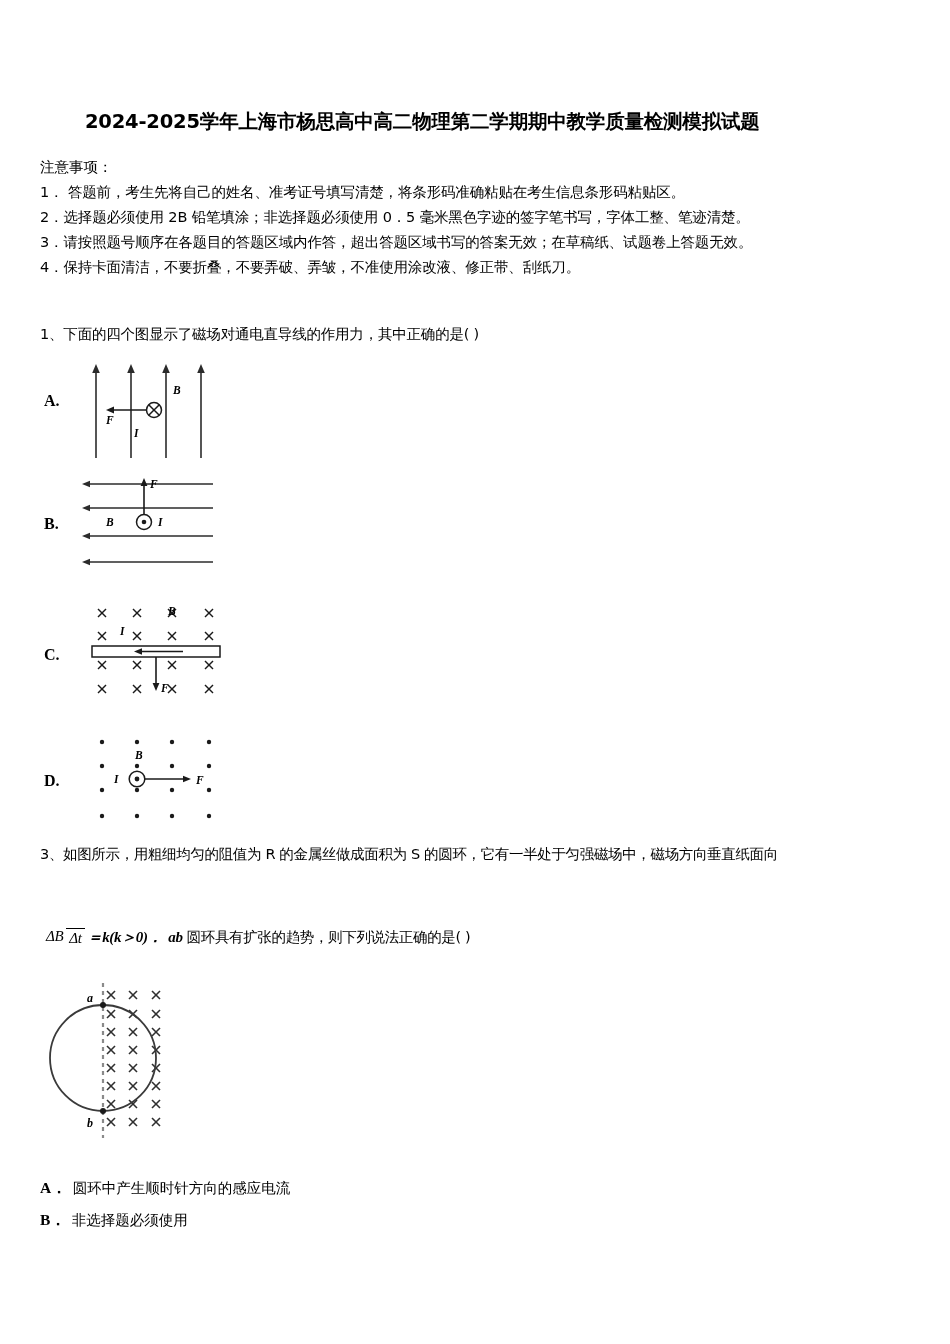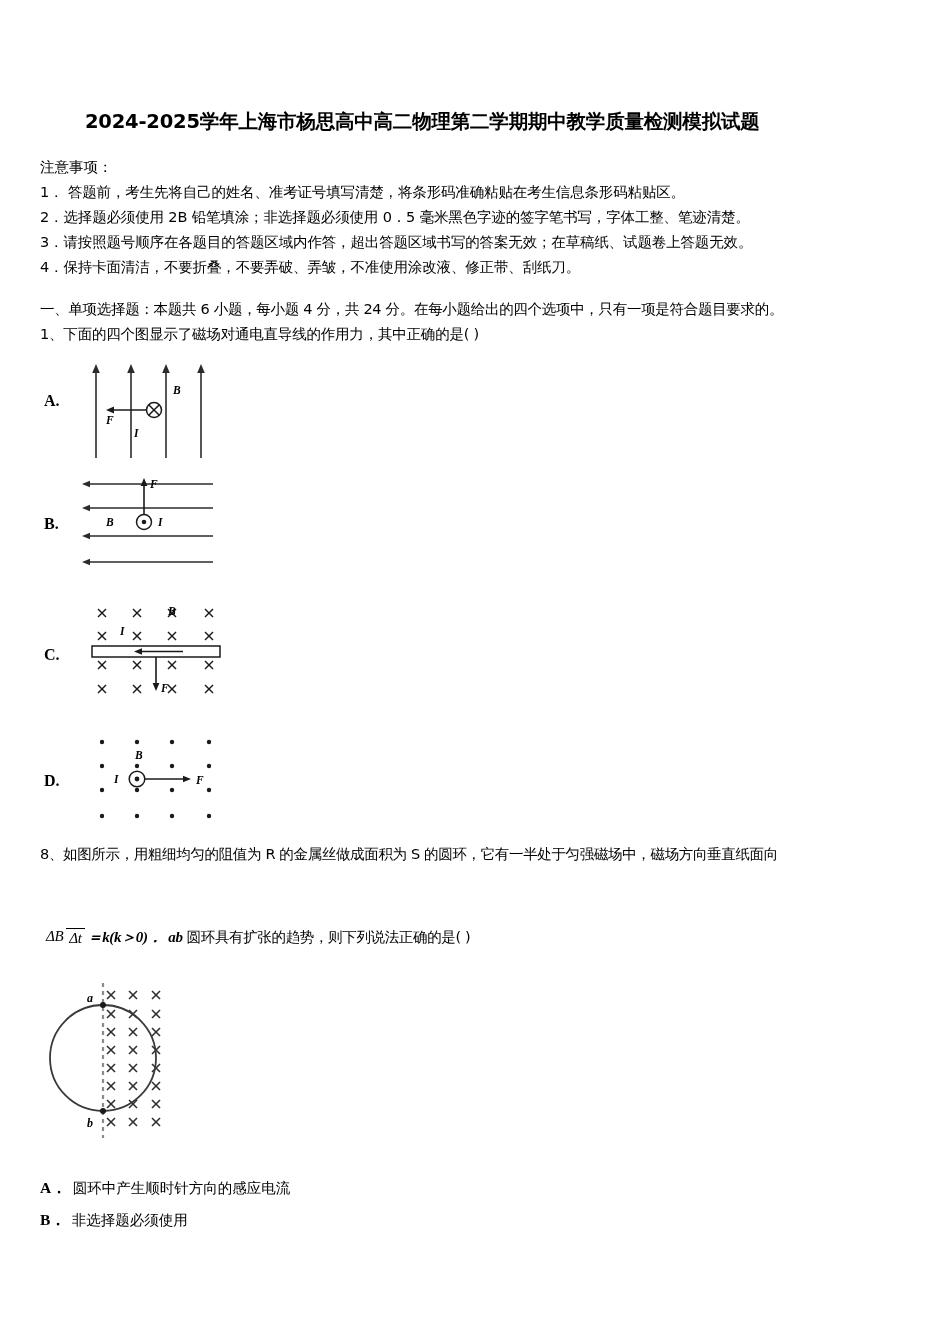--- a/index.html
+++ b/index.html
@@ -163,21 +163,20 @@
 
   <div class="notice-head">注意事项：</div>
 
   <div class="notice-list">
     <div class="notice-item">1．  答题前，考生先将自己的姓名、准考证号填写清楚，将条形码准确粘贴在考生信息条形码粘贴区。</div>
     <div class="notice-item">2．选择题必须使用 2B 铅笔填涂；非选择题必须使用 0．5 毫米黑色字迹的签字笔书写，字体工整、笔迹清楚。</div>
     <div class="notice-item">3．请按照题号顺序在各题目的答题区域内作答，超出答题区域书写的答案无效；在草稿纸、试题卷上答题无效。</div>
     <div class="notice-item">4．保持卡面清洁，不要折叠，不要弄破、弄皱，不准使用涂改液、修正带、刮纸刀。</div>
   </div>
 
-  <div class="section-head">一、单项选择题：本题共 6 小题，每小题 4 分，共 24 分。在每小题给出的四个选项中，只有一项是符合题目要求的。</div>
 
   <div class="q1-stem">1、下面的四个图显示了磁场对通电直导线的作用力，其中正确的是(  )</div>
 
   <div class="opt-label" style="left:44px; top:392px;">A.</div>
   <div class="fig" style="left:78px; top:362px;">
     <svg width="200" height="100" viewBox="0 0 200 100">
 
       <g stroke="#2b2b2b" stroke-width="1.6" fill="none">
         <line x1="18" y1="96" x2="18" y2="8"></line>
         <line x1="53" y1="96" x2="53" y2="8"></line>
@@ -330,21 +329,21 @@
 
       <line x1="67" y1="51" x2="107" y2="51" stroke="#1a1a1a" stroke-width="1.6"></line>
       <polygon points="113,51 105,47.7 105,54.3" fill="#1a1a1a"></polygon>
 
       <text class="lbl-it" x="57" y="31" font-size="11.5" fill="#000">B</text>
       <text class="lbl-it" x="36" y="55" font-size="11.5" fill="#000">I</text>
       <text class="lbl-it" x="118" y="56" font-size="11.5" fill="#000">F</text>
     </svg>
   </div>
 
-  <div class="q2-line1">8、如图所示，用粗细均匀的阻值为 R 的金属丝做成面积为 S 的圆环，它有一半处于匀强磁场中，磁场方向垂直纸面向</div>
+  <div class="q2-line1">3、如图所示，用粗细均匀的阻值为 R 的金属丝做成面积为 S 的圆环，它有一半处于匀强磁场中，磁场方向垂直纸面向</div>
 
   <div class="q2-line2">
     <span class="frac">
       <span class="num">ΔB</span>
       <span class="den">Δt</span>
     </span>
     <span class="mathit">＝k(k＞0)．</span>
     <span class="mathit" style="margin-left:6px;">ab</span>
     <span style="margin-left:4px;">圆环具有扩张的趋势，则下列说法正确的是(       )</span>
   </div>

